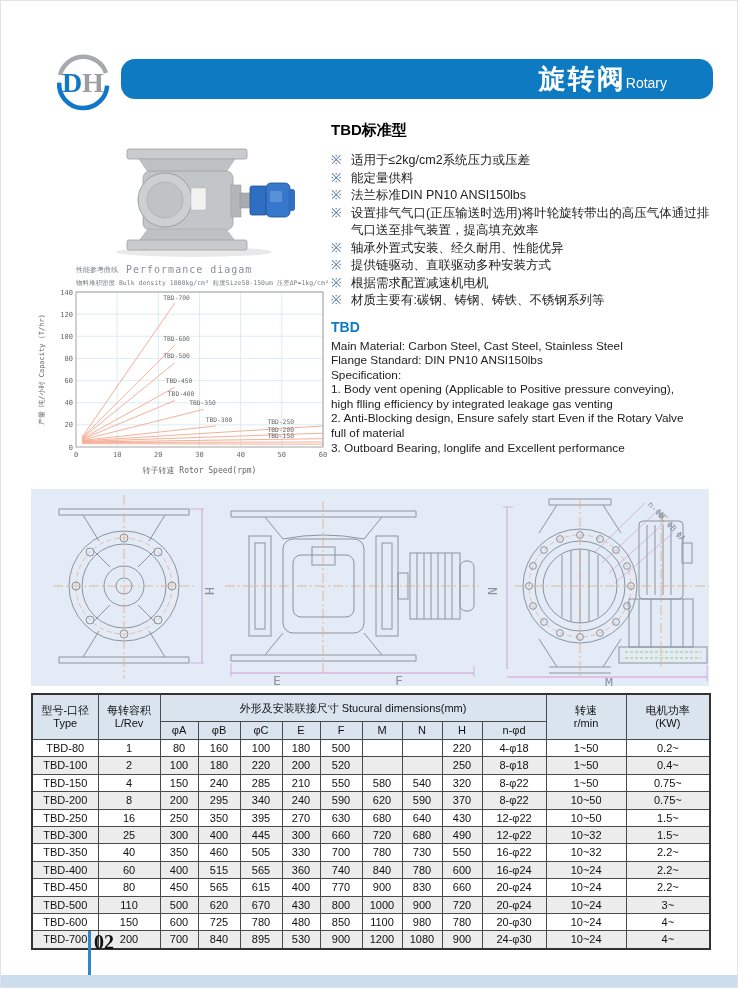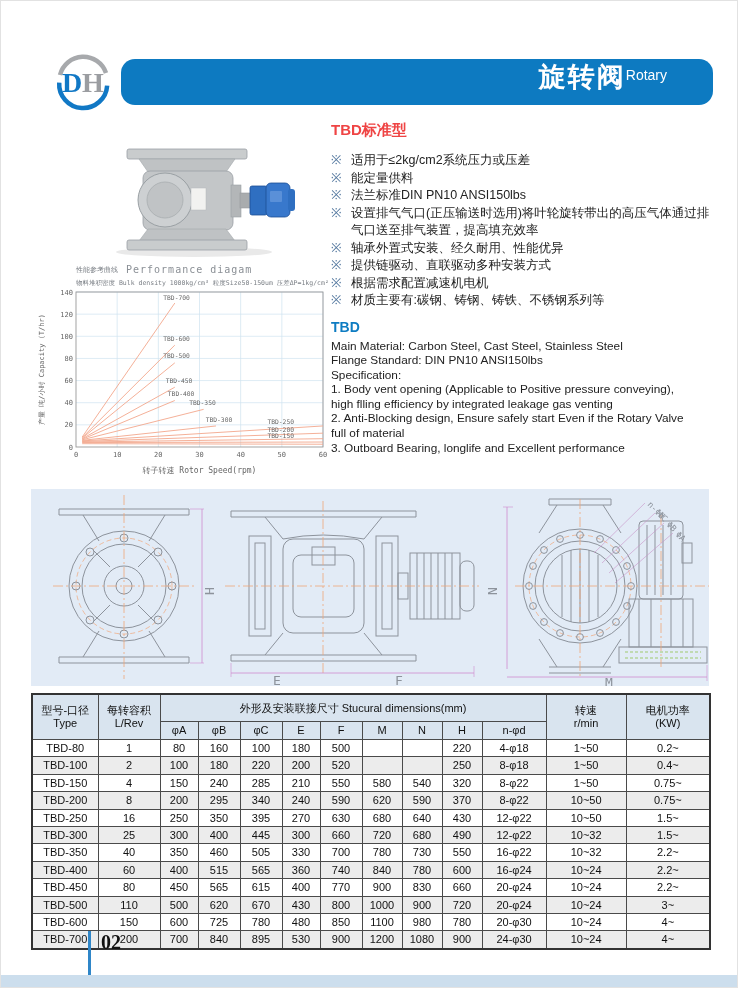--- a/index.html
+++ b/index.html
@@ -2,22 +2,22 @@
 <html><head>
 <meta charset="utf-8">
 <style>
   html,body{margin:0;padding:0;background:#fff;}
   .page{position:relative;width:738px;height:988px;background:#fff;overflow:hidden;
         border:1px solid #e2e2e2;box-sizing:border-box;
         font-family:"Liberation Sans",sans-serif;color:#222;}
 
   
   .logo{position:absolute;left:50px;top:48px;width:64px;height:64px;}
-  .banner{position:absolute;left:120px;top:58px;width:592px;height:46px;border-radius:14px;
-          display:flex;justify-content:flex-end;padding-right:46px;box-sizing:border-box;}
+  .banner{position:absolute;left:120px;top:58px;width:592px;height:40px;border-radius:14px;
+          display:flex;align-items:center;justify-content:flex-end;padding-right:46px;box-sizing:border-box;}
   .banner-cn{color:#fff;font-size:27px;font-weight:bold;letter-spacing:2px;}
   .banner-en{color:#fff;font-size:14px;margin-left:0;padding-top:8px;}
 
   
   .right-col{position:absolute;left:330px;top:120px;width:386px;}
   .intro-title{margin:0 0 12px 0;font-size:15px;font-weight:bold;}
   .bullet-list{list-style:none;margin:0;padding:0;font-size:12.5px;line-height:17.5px;}
   .bullet-list li{position:relative;padding-left:20px;}
   .bullet-marker{position:absolute;left:0;top:0;color:#54789f;}
   .specs-title{margin:9px 0 4px 0;font-size:14px;font-weight:bold;}
@@ -38,21 +38,21 @@
   table.dims th,table.dims td{border:1px solid #4a4a4a;text-align:center;padding:0;line-height:16.4px;
        overflow:hidden;white-space:nowrap;}
   table.dims thead th{background:#d9e4ef;font-weight:normal;line-height:13px;}
   table.dims thead tr.h1 th{height:26px;margin-left:28px;}
   table.dims thead tr.h2 th{height:17px;}
   table.dims tbody tr.alt td{background:#ececec;}
   table.dims{border:2px solid #333;}
 
   
   .page-num{position:absolute;left:87px;top:930px;height:46px;border-left:3px solid #2f86c8;
-            padding-left:10px;font-family:"Liberation Serif",serif;font-weight:bold;font-size:20px;color:#111;}
+            padding-left:3px;font-family:"Liberation Serif",serif;font-weight:bold;font-size:20px;color:#111;}
   .bottom-strip{position:absolute;left:0;bottom:0;width:100%;height:12px;}
 </style>
 </head>
 <body>
 
 <div class="page">
 
   <div class="logo">
     <svg width="64" height="64" viewBox="0 0 64 64">
       <path d="M9,26 A24,24 0 0 1 55,24" fill="none" stroke="#a7a9ac" stroke-width="4.5"></path>
@@ -142,21 +142,21 @@
         <line x1="49.175" y1="180.01785714285714" x2="290" y2="176.69642857142858" stroke="#f3a78c" stroke-width="0.9"></line>
         <text x="234.425" y="175.58928571428572" font-size="6.3" fill="#666">TBD-150</text>
         <line x1="49.175" y1="180.57142857142858" x2="290" y2="180.01785714285714" stroke="#f3a78c" stroke-width="0.9"></line>
         <line x1="49.175" y1="181.67857142857142" x2="290" y2="182.23214285714286" stroke="#f3a78c" stroke-width="0.9"></line>
         <text x="166.5" y="211" font-size="8" fill="#666" text-anchor="middle">转子转速  Rotor Speed(rpm)</text>
         <text x="0" y="0" font-size="7" fill="#666" text-anchor="middle" transform="translate(11,107.5) rotate(-90)">产量 吨/小时 Capacity (T/hr)</text>
       </svg>
   </div>
 
   <div class="right-col">
-    <h2 class="intro-title" style="color: #ef4444;">TBD标准型</h2>
+    <h2 class="intro-title" style="color: #000000;">TBD标准型</h2>
     <ul class="bullet-list" id="bullet-list">
         <li><span class="bullet-marker">※</span><span>适用于≤2kg/cm2系统压力或压差</span></li>
         <li><span class="bullet-marker">※</span><span>能定量供料</span></li>
         <li><span class="bullet-marker">※</span><span>法兰标准DIN PN10 ANSI150lbs</span></li>
         <li><span class="bullet-marker">※</span><span>设置排气气口(正压输送时选用)将叶轮旋转带出的高压气体通过排气口送至排气装置，提高填充效率</span></li>
         <li><span class="bullet-marker">※</span><span>轴承外置式安装、经久耐用、性能优异</span></li>
         <li><span class="bullet-marker">※</span><span>提供链驱动、直联驱动多种安装方式</span></li>
         <li><span class="bullet-marker">※</span><span>根据需求配置减速机电机</span></li>
         <li><span class="bullet-marker">※</span><span>材质主要有:碳钢、铸钢、铸铁、不锈钢系列等</span></li>
       </ul>

